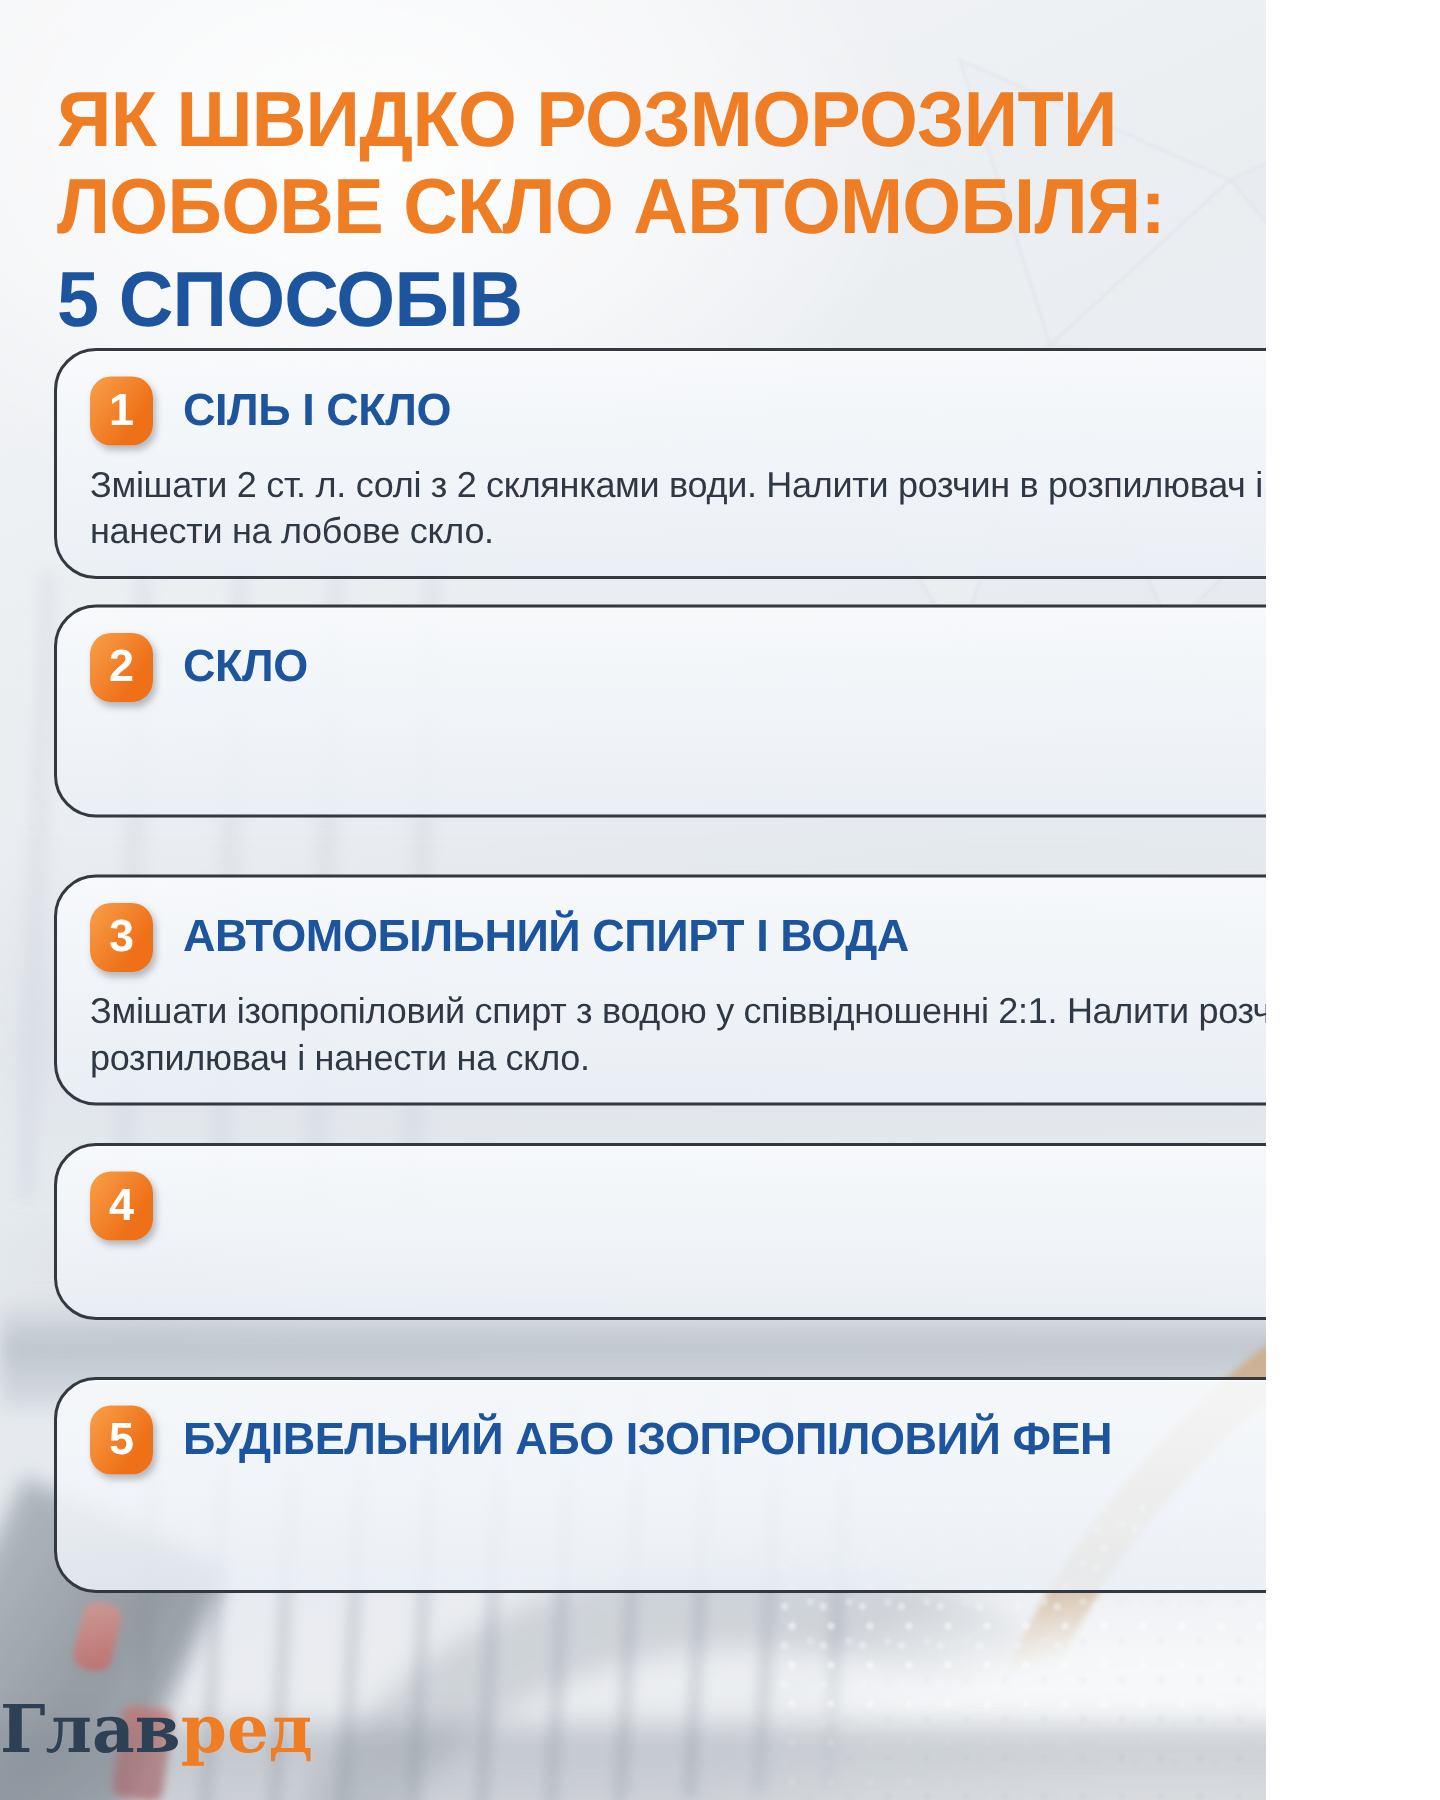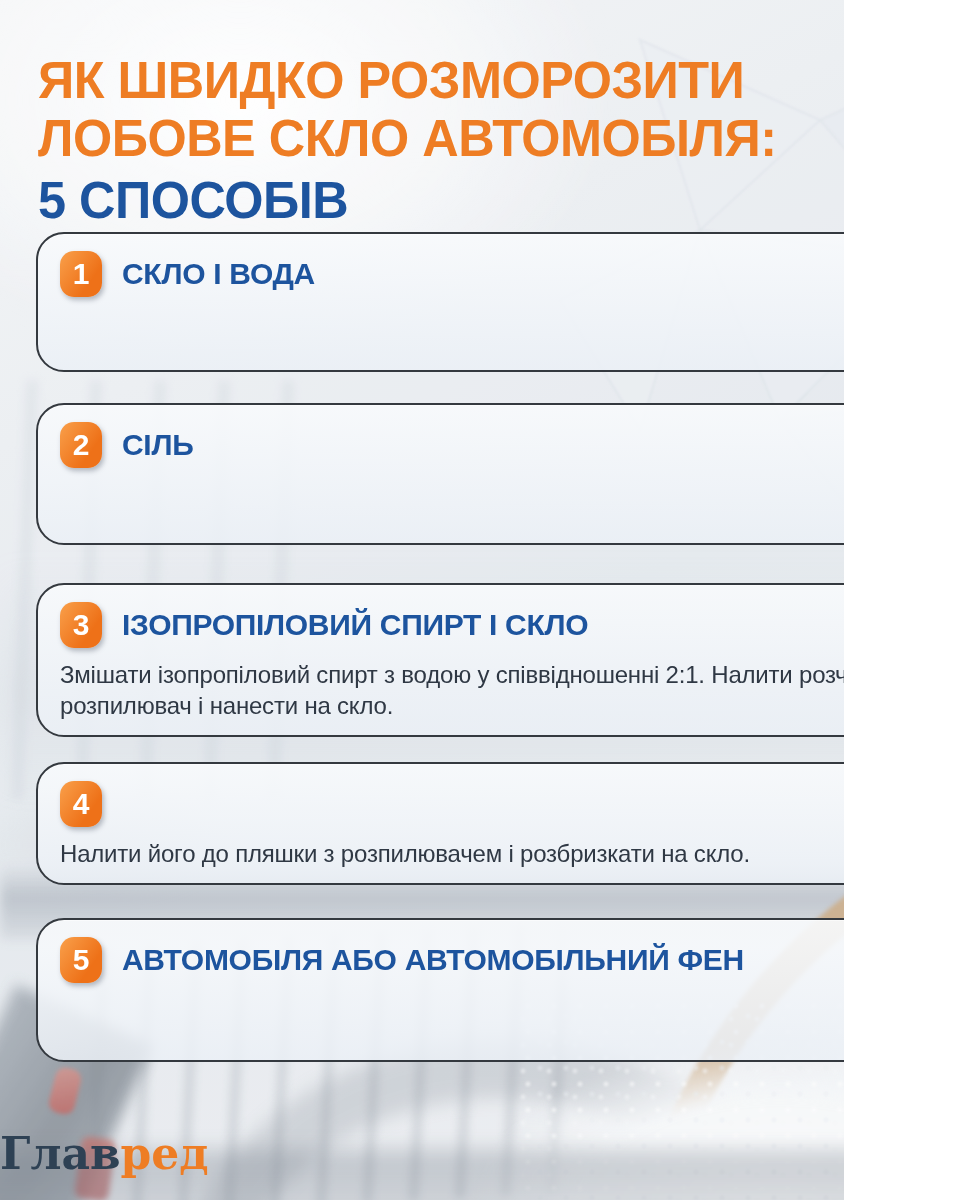--- a/index.html
+++ b/index.html
@@ -113,50 +113,50 @@
 
   <h1 class="title">
     <span class="t-orange">ЯК ШВИДКО РОЗМОРОЗИТИ</span>
     <span class="t-orange">ЛОБОВЕ СКЛО АВТОМОБІЛЯ:</span>
     <span class="t-blue">5 СПОСОБІВ</span>
   </h1>
 
   <section class="card" style="top:232px;min-height:140px;">
     <div class="card-head">
       <span class="badge">1</span>
-      <h2 class="card-title">СКЛО І ВОДА</h2>
+      <h2 class="card-title">СІЛЬ І СКЛО</h2>
     </div>
+    <p class="card-desc">Змішати 2 ст. л. солі з 2 склянками води. Налити розчин в розпилювач і нанести на лобове скло.</p>
   </section>
 
   <section class="card" style="top:403px;min-height:142px;">
     <div class="card-head">
       <span class="badge">2</span>
-      <h2 class="card-title">СІЛЬ</h2>
+      <h2 class="card-title">СКЛО</h2>
     </div>
   </section>
 
   <section class="card" style="top:583px;min-height:140px;">
     <div class="card-head">
       <span class="badge">3</span>
-      <h2 class="card-title">ІЗОПРОПІЛОВИЙ СПИРТ І СКЛО</h2>
+      <h2 class="card-title">АВТОМОБІЛЬНИЙ СПИРТ І ВОДА</h2>
     </div>
     <p class="card-desc">Змішати ізопропіловий спирт з водою у співвідношенні 2:1. Налити розчин у розпилювач і нанести на скло.</p>
   </section>
 
   <section class="card" style="top:762px;min-height:118px;">
     <div class="card-head">
       <span class="badge">4</span>
     </div>
-    <p class="card-desc">Налити його до пляшки з розпилювачем і розбризкати на скло.</p>
   </section>
 
   <section class="card" style="top:918px;min-height:144px;">
     <div class="card-head">
       <span class="badge">5</span>
-      <h2 class="card-title">АВТОМОБІЛЯ АБО АВТОМОБІЛЬНИЙ ФЕН</h2>
+      <h2 class="card-title">БУДІВЕЛЬНИЙ АБО ІЗОПРОПІЛОВИЙ ФЕН</h2>
     </div>
   </section>
 
   <div class="footer">
     <span class="logo-dark">Глав</span><span class="logo-orange">ред</span>
   </div>
 
 </div>
 
 </body></html>

